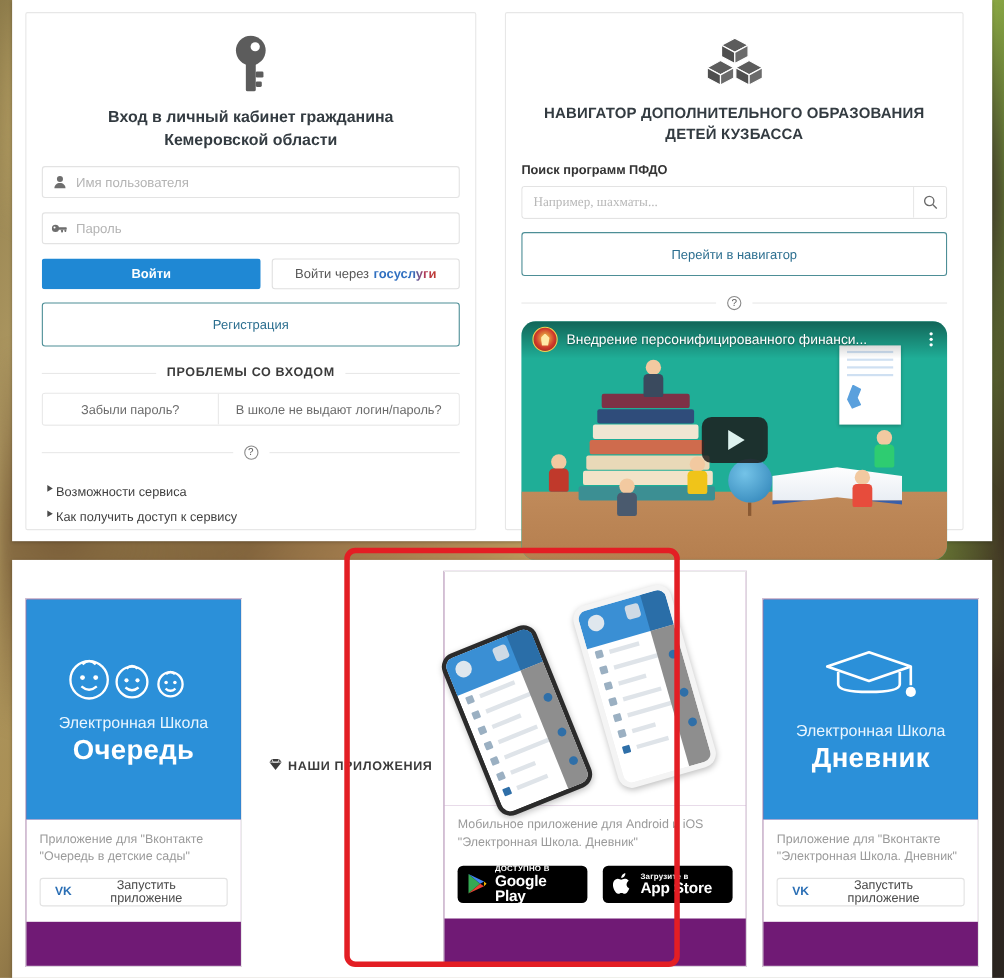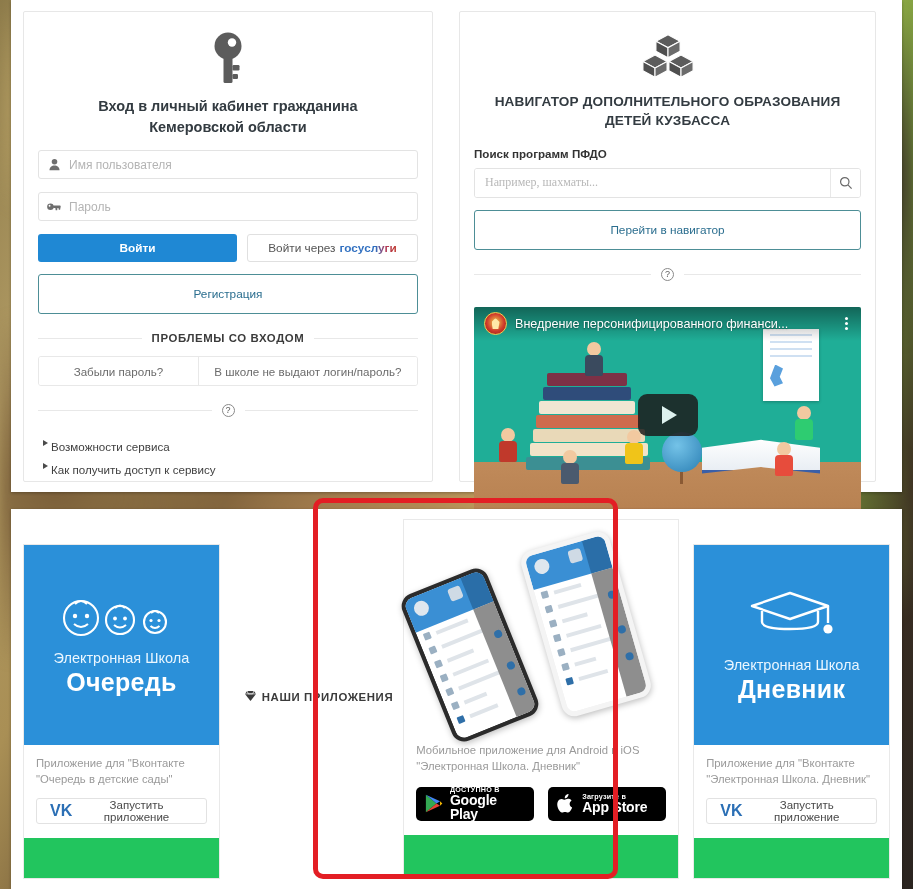--- a/index.html
+++ b/index.html
@@ -213,25 +213,25 @@
   .search-wrap input::placeholder { color: #b8b8b8; }
   .search-btn {
     flex: 0 0 30px; border: 0; border-left: 1px solid #e8e8e8;
     background: #fff; cursor: pointer;
     display: flex; align-items: center; justify-content: center;
   }
 
   
   .video-box {
     position: relative;
-    margin-top: 26px;
+    margin-top: 10px;
     width: 100%;
     height: 217px;
     background: #1fae97;
-    border-radius: 2px;
+    border-radius: 13px;
     overflow: hidden;
     cursor: pointer;
   }
   .video-floor {
     position: absolute; left: 0; right: 0; bottom: 0; height: 62px;
     background: linear-gradient(#c08a5a, #b57f4f);
   }
   .vid-top {
     position: absolute; top: 0; left: 0; right: 0; height: 34px;
     background: linear-gradient(rgba(0,0,0,.42), rgba(0,0,0,0));
@@ -322,21 +322,21 @@
     width: 891px;
     height: 380px;
     display: flex;
     padding: 10px 12px 10px 12px;
     gap: 14px;
   }
   .app-col { flex: 1 1 33.33%; display: flex; flex-direction: row; }
 
   .app-card {
     border: 1px solid #e9e9e9;
-    background: #22c55e;
+    background: #701a75;
     flex: 1 1 auto;
     display: flex; flex-direction: column;
     margin-top: 25px;
   }
   .app-col.center .app-card { margin-top: 0; }
 
   .app-hero {
     background: #2b90d9;
     height: 200px;
     display: flex; flex-direction: column;
@@ -350,21 +350,21 @@
   .app-foot { padding: 10px 12px 14px; background: #fff; }
   .app-desc { font-size: 11.3px; color: #9a9a9a; line-height: 1.45; }
   .vk-btn {
     margin-top: 10px;
     display: inline-flex; align-items: center; gap: 8px;
     border: 1px solid #e2e2e2; border-radius: 3px;
     height: 26px; padding: 0 13px;
     font-size: 11.5px; color: #4a4a4a; cursor: pointer; background:#fff;
     font-family: "Liberation Sans", sans-serif;
   }
-  .vk-glyph { color: #2b6fb5; font-weight: bold; font-size: 16px; text-align: right; }
+  .vk-glyph { color: #2b6fb5; font-weight: bold; font-size: 11px; text-align: right; }
 
   .store-row { display: flex; gap: 14px; margin-top: 12px; }
   .store-badge {
     background: #000; border-radius: 5px;
     height: 34px; display: flex; align-items: center;
     padding: 0 11px 0 9px; gap: 7px; cursor: pointer;
     min-width: 118px;
   }
   .store-badge .s-txt { line-height: 1.02; }
   .store-badge .s-small { color: #fff; font-size: 7.2px; font-weight: bold; letter-spacing: .2px; display:block; }

